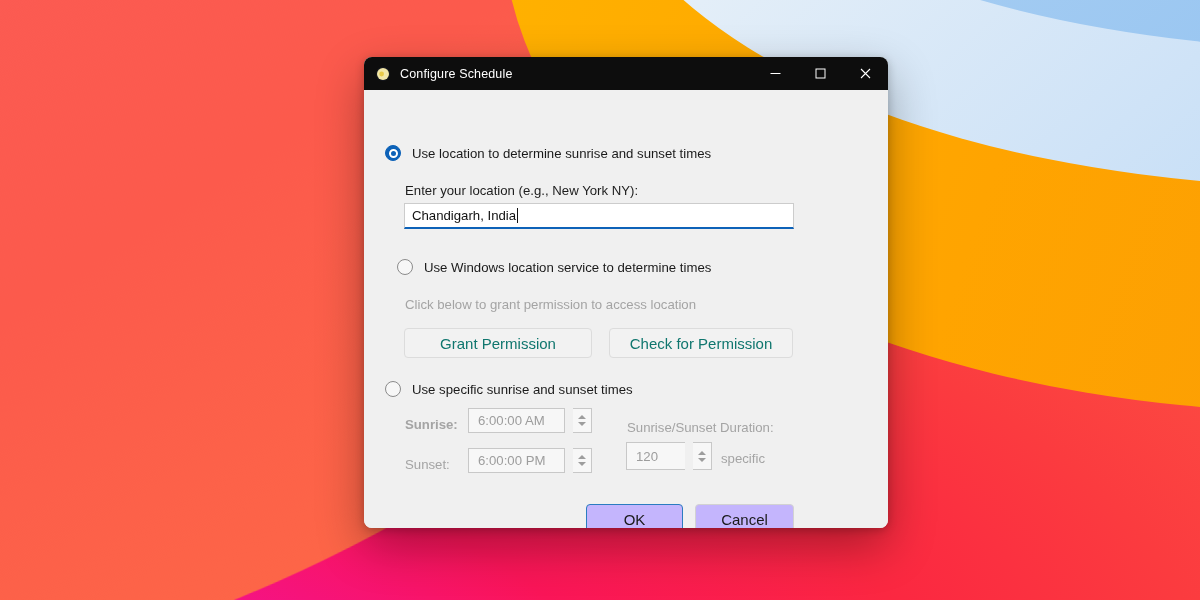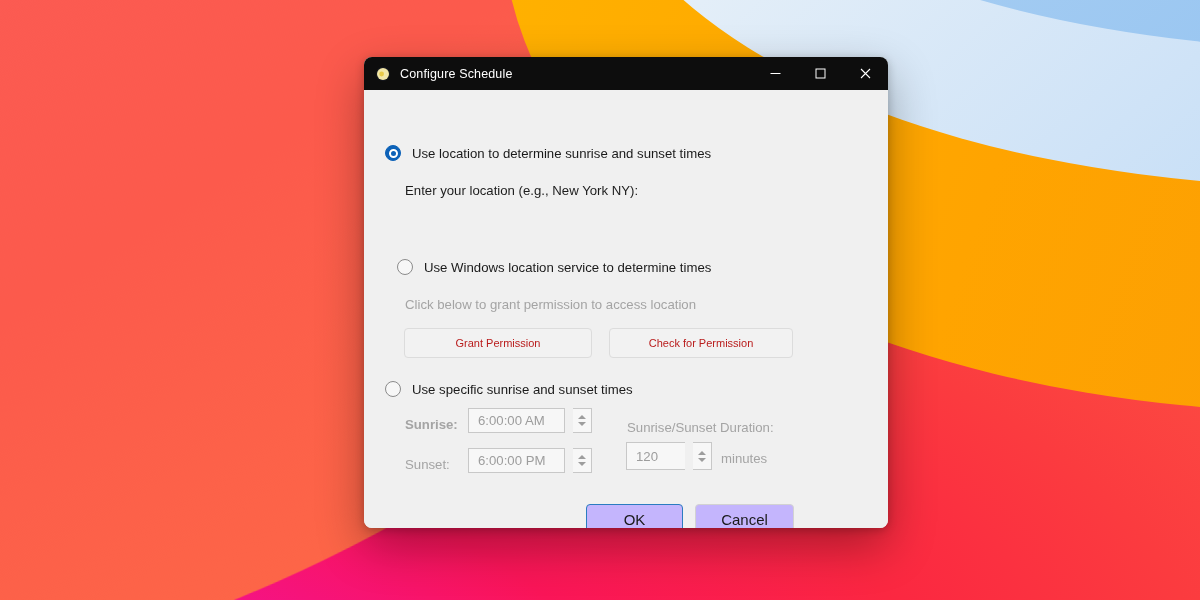--- a/index.html
+++ b/index.html
@@ -216,22 +216,22 @@
   
   .perm-btn {
     position: absolute;
     box-sizing: border-box;
     background: #f2f2f2;
     border: 1px solid #dcdcdc;
     border-radius: 4px;
     display: flex;
     align-items: center;
     justify-content: center;
-    font-size: 11px;
-    color: #b91c1c;
+    font-size: 15px;
+    color: #0f766e;
   }
 
   
   .spinner {
     position: absolute;
     box-sizing: border-box;
     display: flex;
     align-items: stretch;
     gap: 8px;
   }
@@ -333,20 +333,24 @@
 
     <div class="dialog-body">
 
       <div class="radio-row" style="left:21px; top:55px;">
         <span class="radio on"></span>
         <span class="radio-label">Use location to determine sunrise and sunset times</span>
       </div>
 
       <div class="sub-label" style="left:41px; top:93px;">Enter your location (e.g., New York NY):</div>
 
+      <div class="text-input" style="left:40px; top:113px; width:390px; height:26px;" title="Enter your location">
+        <span>Chandigarh, India</span>
+          <span class="caret"></span>
+      </div>
 
       <div class="radio-row" style="left:33px; top:169px;">
         <span class="radio off"></span>
         <span class="radio-label">Use Windows location service to determine times</span>
       </div>
 
       <div class="sub-label dim" style="left:41px; top:207px;">Click below to grant permission to access location</div>
 
       <div class="perm-btn" style="left:40px; top:238px; width:188px; height:30px;">
         <span>Grant Permission</span>
@@ -383,21 +387,21 @@
       <div class="sub-label dim" style="left:263px; top:330px;">Sunrise/Sunset Duration:</div>
 
       <div class="spinner" style="left:262px; top:352px; width:86px; height:28px;">
         <div class="spin-field" style="border-right:none;">120</div>
         <div class="spin-arrows" style="border-left:none;">
           <span class="arrow-up"></span>
           <span class="arrow-down"></span>
         </div>
       </div>
 
-      <div class="unit-label" style="left:357px; top:361px;">minutes</div>
+      <div class="unit-label" style="left:357px; top:361px;">specific</div>
 
       <div class="dlg-btn default" style="left:222px; top:414px; width:97px; height:30px;">
         <span>OK</span>
       </div>
       <div class="dlg-btn" style="left:331px; top:414px; width:99px; height:30px;">
         <span>Cancel</span>
       </div>
 
     </div>
   </div>

